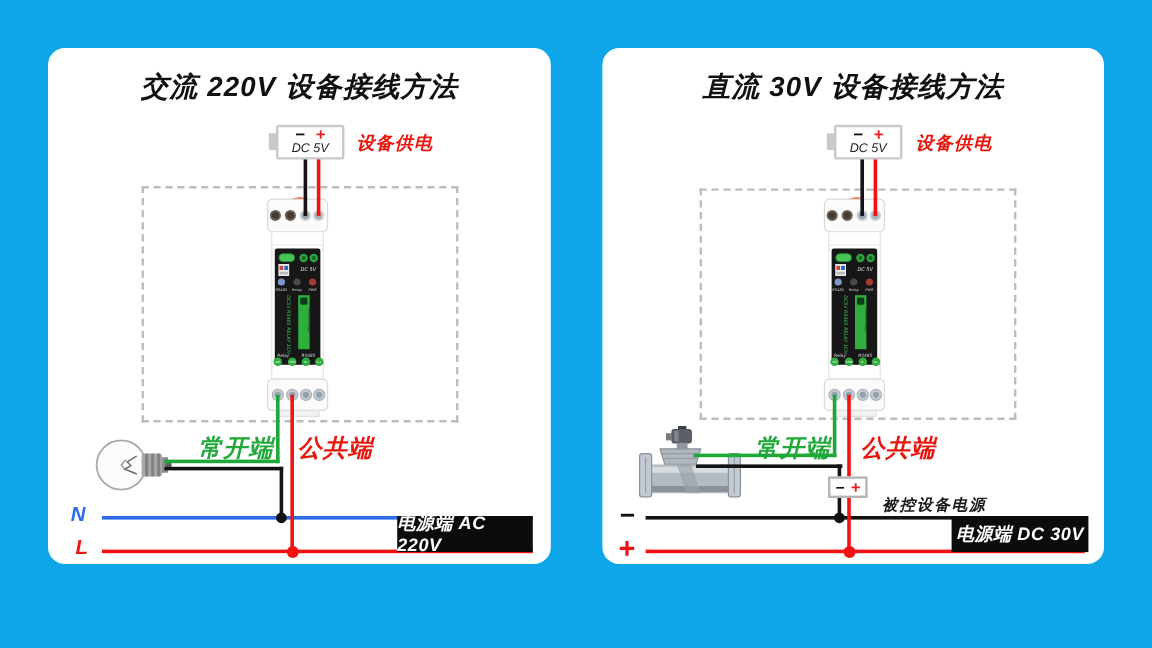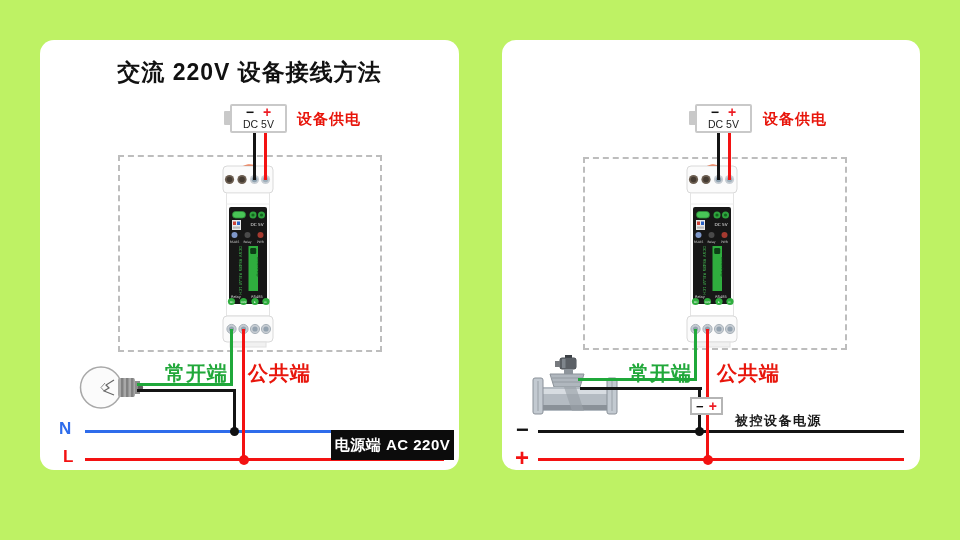--- a/index.html
+++ b/index.html
@@ -1,18 +1,18 @@
 <!DOCTYPE html>
 <html><head>
 <meta charset="utf-8">
 <style>
   * { margin:0; padding:0; box-sizing:border-box; }
   html,body { width:960px; height:540px; }
   body { font-family:"Liberation Sans","DejaVu Sans",sans-serif; background:#f4f4f6; }
-  .stage { position:relative; width:960px; height:540px; background:#bef264; overflow:hidden; }
+  .stage { position:relative; width:960px; height:540px; background:#0ea5e9; overflow:hidden;font-style:italic; }
   .card { position:absolute; top:40px; width:419px; height:430px; background:#ffffff; border-radius:14px; }
   .card.left { left:40px; }
   .card.right { left:502px; width:418px; }
   .title { position:absolute; top:17px; left:0; width:100%; text-align:center;
            font-size:23px; font-weight:bold; color:#111; letter-spacing:1px; }
   
   .dcbox { position:absolute; width:57px; height:29px; background:#fff; border:2px solid #c9c9c9;
            border-radius:2px; display:flex; flex-direction:column; align-items:center; z-index:4; }
   .dcbox .signs { display:flex; gap:9px; line-height:11px; margin-top:1px; }
   .sign-minus { color:#111; font-weight:bold; font-size:14px; }
@@ -28,21 +28,21 @@
   .wire.red   { background:#f31212; }
   .wire.green { background:#1fa83a; }
   .wire.blue  { background:#2e6ceb; }
   .dot { position:absolute; border-radius:50%; z-index:4; }
   .dot.black { background:#111; width:9px; height:9px; }
   .dot.red   { background:#f31212; width:10px; height:10px; }
   .term-label { position:absolute; font-size:20px; font-weight:bold; letter-spacing:1px; z-index:4; }
   .term-label.no  { color:#21a83a; width:80px; text-align:right; }
   .term-label.com { color:#e8160c; }
   .rail-label { position:absolute; font-weight:bold; z-index:4; }
-  .badge { position:absolute; width:123px; height:30px; background:#0c0c0c; color:#fff;
+  .badge { position:absolute; width:113px; height:30px; background:#0c0c0c; color:#fff;
            font-size:15px; font-weight:bold; display:flex; align-items:center; justify-content:center;
            letter-spacing:0.5px; z-index:6; }
   .ctrlbox { position:absolute; width:33px; height:18px; background:#fff; border:2px solid #b5b5b5;
              display:flex; align-items:center; justify-content:center; gap:5px; z-index:5; }
   .ctrlbox .m { color:#111; font-weight:bold; font-size:13px; line-height:13px; }
   .ctrlbox .p { color:#ed1c24; font-weight:bold; font-size:14px; line-height:14px; }
   .ctrl-caption { position:absolute; font-size:13px; font-weight:bold; color:#1a1a1a; letter-spacing:1.5px; z-index:4; }
   .module, .bulb, .valve { position:absolute; z-index:2; }
   svg text { font-family:"DejaVu Sans","Liberation Sans",sans-serif; }
 </style>
@@ -149,20 +149,21 @@
     </svg>
 
     <div class="wire blue" style="left:45px; top:390px; width:359px; height:2.6px; z-index:2;"></div>
     <div class="wire red" style="left:45px; top:418px; width:359px; height:3px; z-index:2;"></div>
     <div class="rail-label" style="left:19px; top:379px; color:#2e6ceb; font-size:17px;">N</div>
     <div class="rail-label" style="left:23px; top:407px; color:#f31212; font-size:17px;">L</div>
     <div class="badge" style="left:291px; top:390px;">电源端 AC 220V</div>
   </section>
 
   <section class="card right">
+    <div class="title">直流 30V 设备接线方法</div>
 
     <div class="nub" style="left:187px; top:71px;"></div>
     <div class="dcbox" style="left:193px; top:64px;">
       <div class="signs">
         <span class="sign-minus">−</span>
         <span class="sign-plus">+</span>
       </div>
       <div class="dclabel">DC 5V</div>
     </div>
     <div class="supply-caption" style="left:261px; top:70px;">设备供电</div>
@@ -262,15 +263,16 @@
       <rect x="1" y="23" width="10" height="36" rx="2" fill="#c3cad1" stroke="#8a9199"></rect>
       <line x1="6" y1="26" x2="6" y2="56" stroke="#9aa1a8"></line>
       <rect x="75" y="23" width="10" height="36" rx="2" fill="#c3cad1" stroke="#8a9199"></rect>
       <line x1="80" y1="26" x2="80" y2="56" stroke="#9aa1a8"></line>
     </svg>
 
     <div class="wire black" style="left:36px; top:390px; width:366px; height:2.6px; z-index:2;"></div>
     <div class="wire red" style="left:36px; top:418px; width:366px; height:3px; z-index:2;"></div>
     <div class="rail-label" style="left:14px; top:377px; color:#111; font-size:22px;">−</div>
     <div class="rail-label" style="left:13px; top:404px; color:#f31212; font-size:24px;">+</div>
+    <div class="badge" style="left:291px; top:390px; width:114px;">电源端 DC 30V</div>
   </section>
 
 </div>
 
 </body></html>

